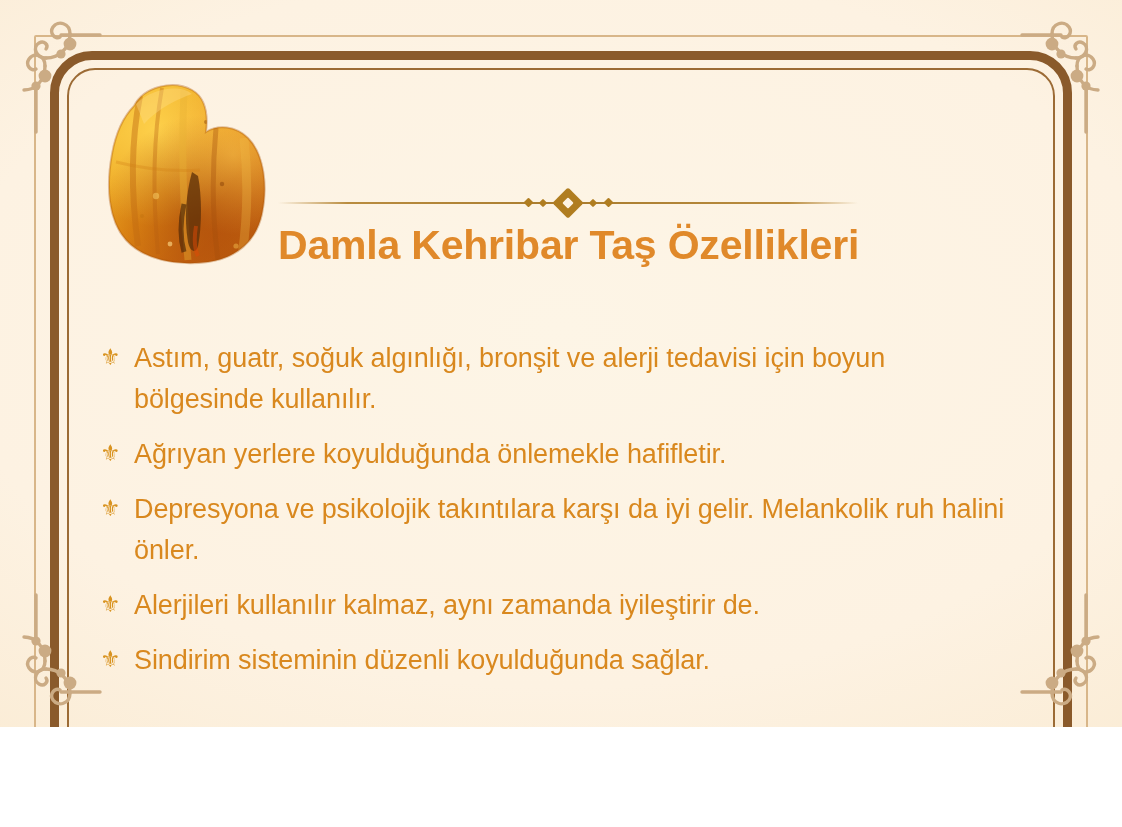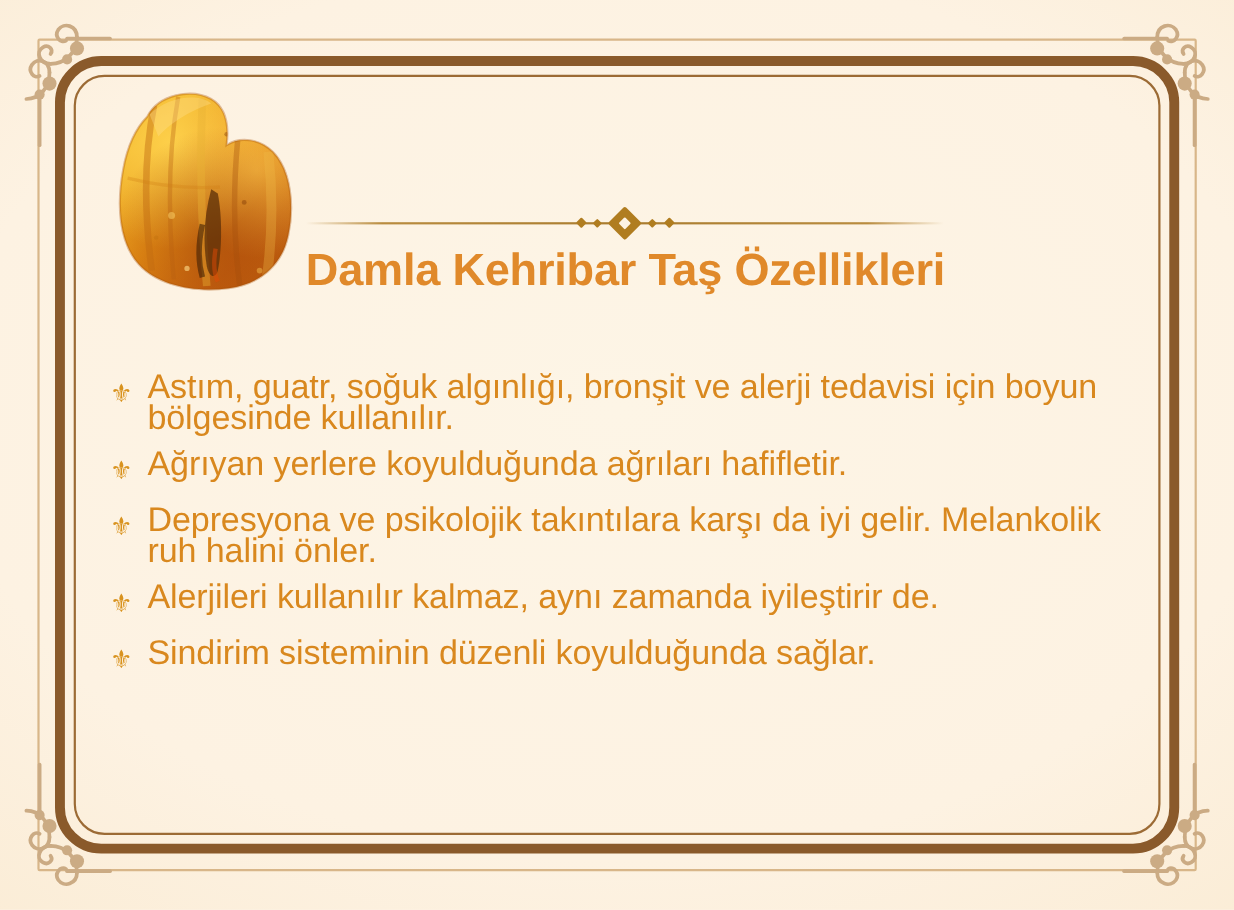--- a/index.html
+++ b/index.html
@@ -7,21 +7,21 @@
     padding: 0;
     background: #fff;
   }
   body {
     font-family: "Liberation Sans", sans-serif;
   }
 
   #card {
     position: relative;
     width: 1122px;
-    height: 827px;
+    height: 727px;
     overflow: hidden;
     background: #fbe9cf;
     background-image:
       radial-gradient(ellipse 120% 110% at 50% 45%, #fdf5e6 0%, #fdf2e2 45%, #faebd3 72%, #f7e3c6 100%);
   }
 
   
   .frame-line {
     position: absolute;
     pointer-events: none;
@@ -155,22 +155,22 @@
     flex: 0 0 auto;
     width: 34px;
     font-size: 23px;
     line-height: 36px;
     color: #d9931f;
     text-align: left;
     padding-top: 1px;
   }
   .feature .ftext {
     flex: 1 1 auto;
-    font-size: 31px;
-    line-height: 28px;
+    font-size: 27px;
+    line-height: 41px;
     color: #d9881e;
     font-family: "Liberation Sans", sans-serif;
     letter-spacing: -0.1px;
   }
 </style>
 </head>
 <body>
 
 <div id="card">
 
@@ -332,21 +332,21 @@
     <div id="title">Damla Kehribar Taş Özellikleri</div>
   </div>
 
   <div id="features">
     <div class="feature">
       <span class="bullet">⚜</span>
       <span class="ftext">Astım, guatr, soğuk algınlığı, bronşit ve alerji tedavisi için boyun bölgesinde kullanılır.</span>
     </div>
     <div class="feature">
       <span class="bullet">⚜</span>
-      <span class="ftext">Ağrıyan yerlere koyulduğunda ağrıları hafifletir.</span>
+      <span class="ftext">Ağrıyan yerlere koyulduğunda önlemekle hafifletir.</span>
     </div>
     <div class="feature">
       <span class="bullet">⚜</span>
       <span class="ftext">Depresyona ve psikolojik takıntılara karşı da iyi gelir. Melankolik ruh halini önler.</span>
     </div>
     <div class="feature">
       <span class="bullet">⚜</span>
       <span class="ftext">Alerjileri kullanılır kalmaz, aynı zamanda iyileştirir de.</span>
     </div>
     <div class="feature">

